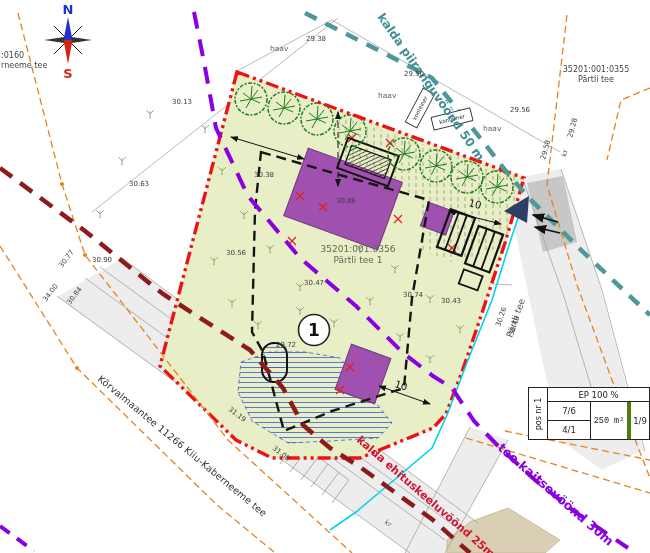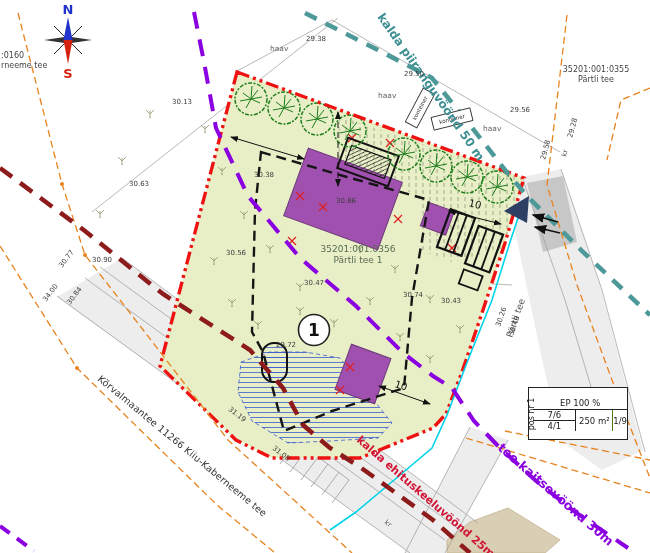--- a/index.html
+++ b/index.html
@@ -4,32 +4,32 @@
 <style>
   html,body{margin:0;padding:0;background:#fff;}
   .canvas{position:relative;width:650px;height:553px;background:#fff;overflow:hidden;
           font-family:"DejaVu Sans",sans-serif;}
   .canvas svg{position:absolute;left:0;top:0;}
   .map-label{fill:#3c3c3c;font-size:7px;font-family:"DejaVu Sans",sans-serif;}
   .species{fill:#666;font-size:7.5px;}
   .parcel-label{fill:#444;font-size:8px;}
   .main-parcel{fill:#5a6a55;font-size:9px;}
   
-  .ptable{position:absolute;left:528px;top:387px;width:100px;height:53px;background:#fff;
-          border:1.5px solid #222;display:flex;font-size:8.5px;color:#222;box-sizing:border-box;z-index:5;align-items:center;}
+  .ptable{position:absolute;left:528px;top:387px;width:122px;height:53px;background:#fff;
+          border:1.5px solid #222;display:flex;font-size:8.5px;color:#222;box-sizing:border-box;z-index:5;}
   .pt-pos{width:18px;border-right:1px solid #222;position:relative;}
   .pt-pos span{position:absolute;left:50%;top:50%;transform:translate(-50%,-50%) rotate(-90deg);
                white-space:nowrap;font-size:8px;}
   .pt-main{flex:1;display:flex;flex-direction:column;}
   .pt-r1{height:13px;border-bottom:1px solid #222;display:flex;align-items:center;justify-content:center;}
   .pt-r2{flex:1;display:flex;}
   .pt-ca{width:42px;border-right:1px solid #222;display:flex;flex-direction:column;}
   .pt-ca div{flex:1;display:flex;align-items:center;justify-content:center;}
   .pt-ca div:first-child{border-bottom:1px solid #222;}
-  .pt-cb{width:36px;border-right:1px solid #4d7c0f;display:flex;align-items:center;justify-content:center;}
+  .pt-cb{width:36px;border-right:4px solid #4d7c0f;display:flex;align-items:center;justify-content:center;font-family:Liberation Mono, monospace;}
   .pt-cc{flex:1;display:flex;align-items:center;justify-content:center;}
   .pt-r3{height:15px;border-top:1px solid #222;display:flex;align-items:center;justify-content:center;}
 </style>
 </head>
 <body>
 
 <div class="canvas">
 <svg viewBox="0 0 650 553" width="650" height="553">
   <defs>
     <pattern id="pavedHatch" width="7" height="7" patternUnits="userSpaceOnUse">

